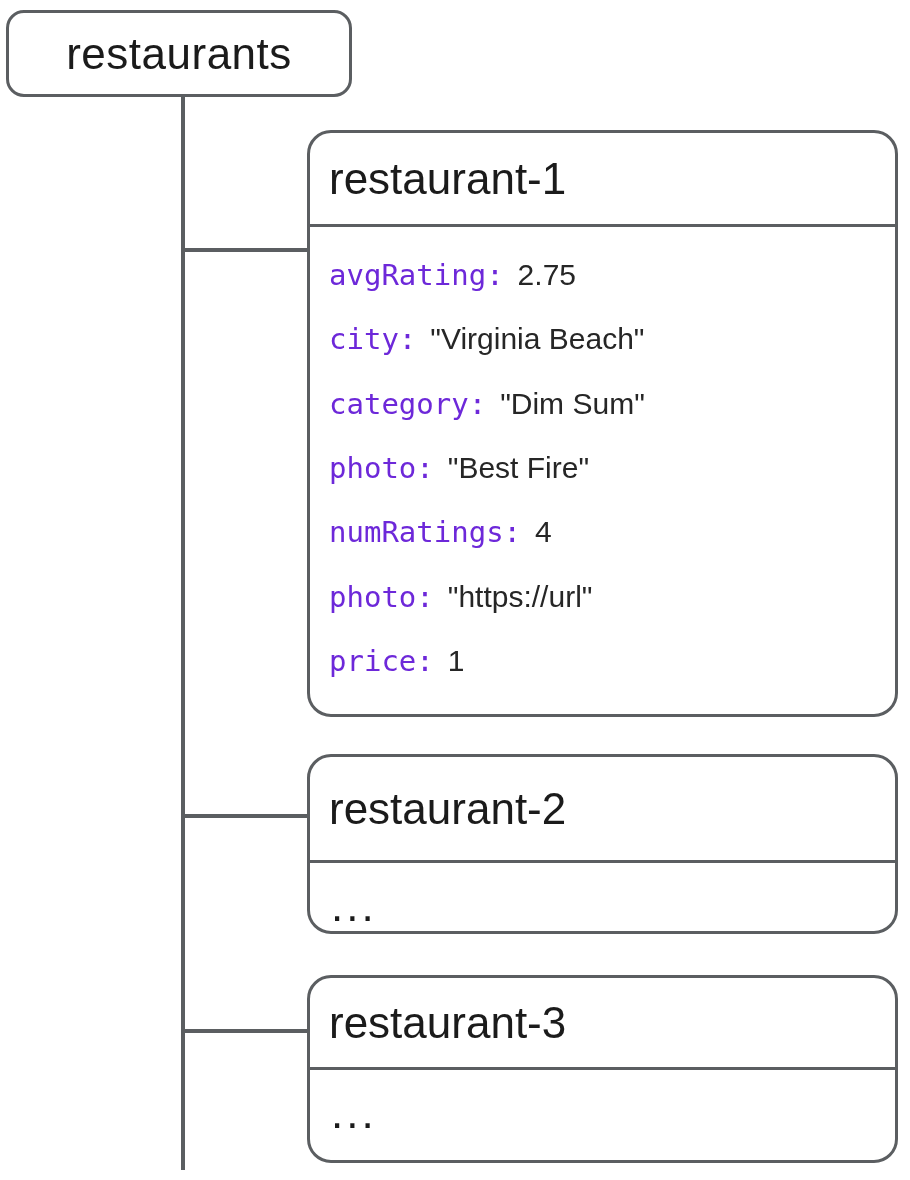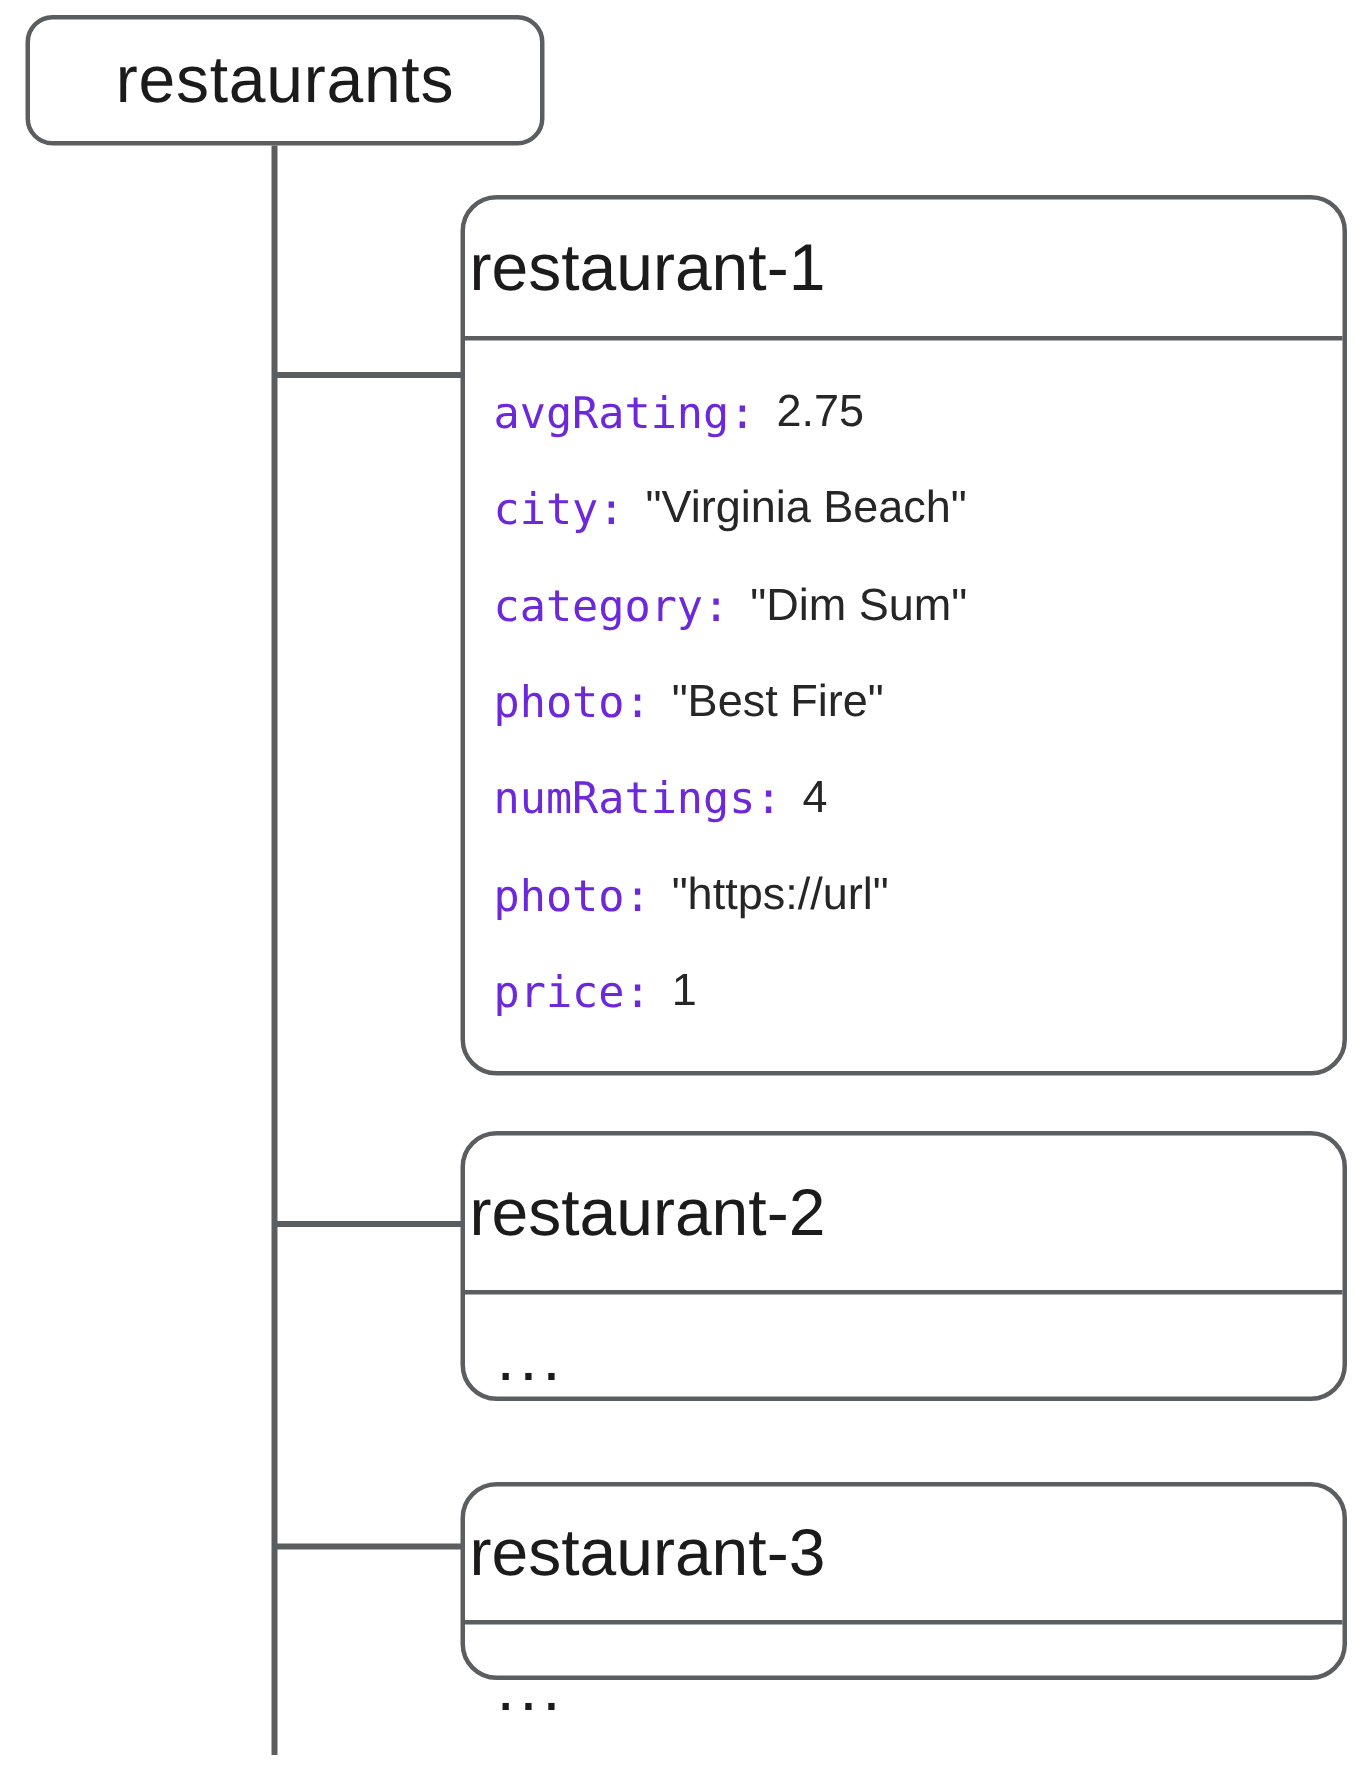--- a/index.html
+++ b/index.html
@@ -29,21 +29,21 @@
     left: 183px;
     width: 127px; height: 4px;
   }
   .connector.c1 { top: 248px; }
   .connector.c2 { top: 814px; }
   .connector.c3 { top: 1029px; }
 
   
   .root-node {
     position: absolute;
-    left: 17px; top: 10px;
+    left: 6px; top: 10px;
     width: 346px; height: 87px;
     border: 3.5px solid #5b5e61;
     border-radius: 18px;
     box-sizing: border-box;
     background: #ffffff;
     display: flex;
     align-items: center;
     justify-content: center;
   }
   .root-node .label {
@@ -57,28 +57,28 @@
     position: absolute;
     left: 307px;
     width: 591px;
     border: 3.5px solid #5b5e61;
     border-radius: 24px;
     box-sizing: border-box;
     background: #ffffff;
   }
   .card-1 { top: 130px; height: 587px; }
   .card-2 { top: 754px; height: 180px; }
-  .card-3 { top: 975px; height: 132px; margin-top: 13px; }
+  .card-3 { top: 975px; height: 188px; }
 
   .card-header {
     box-sizing: border-box;
     border-bottom: 3.5px solid #5b5e61;
     display: flex;
     align-items: center;
-    padding-left: 3px;
+    padding-left: 19px;
   }
   .card-1 .card-header { height: 94px; }
   .card-2 .card-header { height: 106px; }
   .card-3 .card-header { height: 92px; }
   .card-title {
     font-size: 44px;
     color: #1b1b1b;
   }
 
   .card-body {

